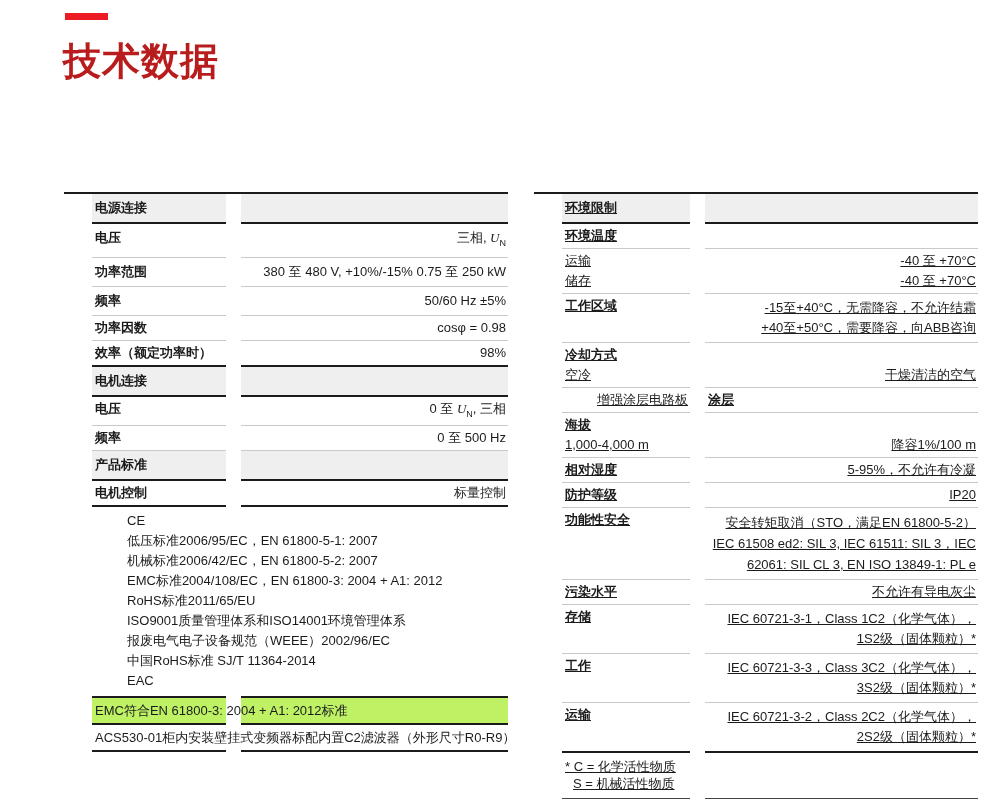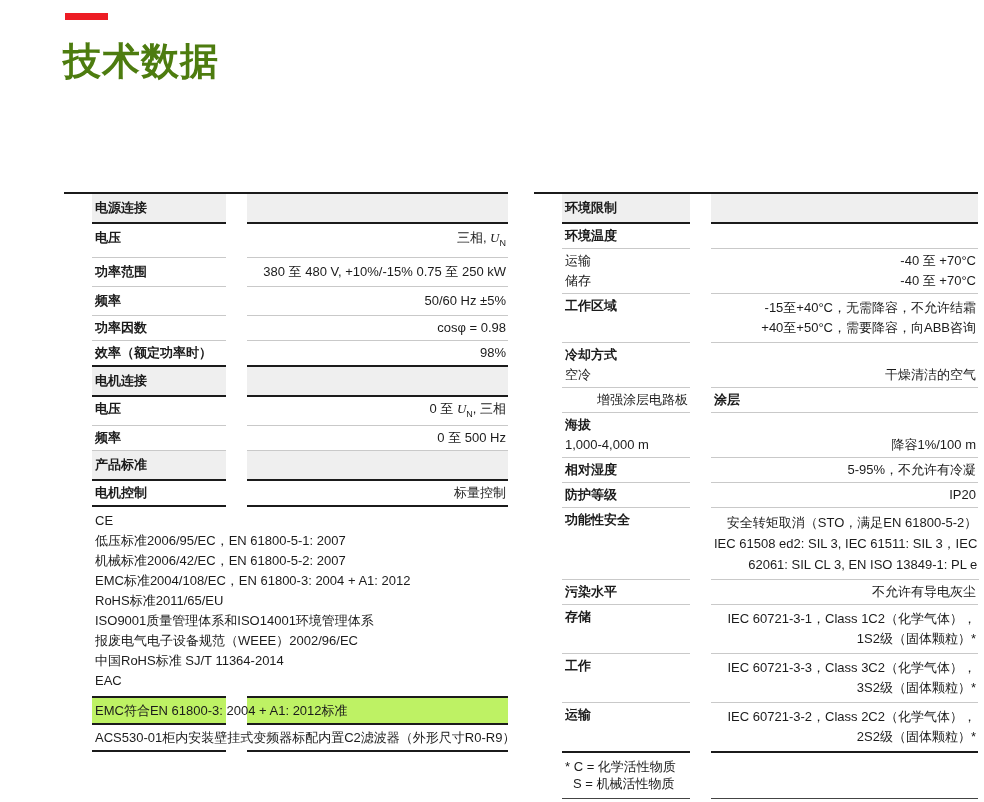--- a/index.html
+++ b/index.html
@@ -1,49 +1,49 @@
 <!DOCTYPE html>
 <html><head>
 <meta charset="utf-8">
 <style>
   html,body { margin:0; padding:0; background:#ffffff; }
   body { font-family:"Liberation Sans","DejaVu Sans",sans-serif; color:#1b1b1b; }
   .page { position:relative; width:984px; height:802px; background:#fff; overflow:hidden; }
 
   .red-dash { position:absolute; left:65px; top:13px; width:43px; height:7px; background:#ed1c24; }
   .title { position:absolute; left:63px; top:36px; margin:0; font-size:38px; font-weight:bold;
-           letter-spacing:1px; color:#4d7c0f; }
+           letter-spacing:1px; color:#b91c1c; }
 
   .tables { position:absolute; left:64px; top:192px; display:flex; gap:26px; align-items:flex-start; }
 
   .dtable { border-top:2px solid #1b1b1b; font-size:13px; line-height:16px; }
-  .row { display:grid; column-gap:21px;padding-left:28px; }
+  .row { display:grid; column-gap:15px;padding-left:28px; }
   .tbl-left  .row { grid-template-columns:134px 1fr; width:416px; }
-  .tbl-right .row { grid-template-columns:128px 1fr; width:416px; }
+  .tbl-right .row { grid-template-columns:128px 1fr; width:416px;text-decoration:underline; }
 
   .cell { border-bottom:1px solid #c9c9c9; padding:4px 2px 4px 3px; min-height:0; }
   .lbl  { font-weight:bold; }
   .val  { white-space:nowrap;text-align:right; }
 
   .row.header .cell { background:#efefef; border-bottom:2px solid #1b1b1b;
                       padding:6px 2px 6px 3px; font-weight:bold; }
   .row.thickb .cell { border-bottom:2px solid #1b1b1b; }
   .row.tall   .cell { padding-top:6px; padding-bottom:6px; }
 
   .row.grp1   .cell { border-bottom:none; padding-top:4px; padding-bottom:2px; }
   .row.grp2   .cell { border-bottom:none; padding-top:2px; padding-bottom:2px; }
   .row.grpend .cell { padding-top:2px; padding-bottom:4px; }
 
   .usym { font-style:italic; font-family:"Liberation Serif","DejaVu Serif",serif; }
   .usub { font-size:9px; }
 
   .span1 { position:relative; z-index:1; white-space:nowrap; overflow:visible; }
 
   .stdblock .cell { border-bottom:2px solid #1b1b1b; padding-top:4px; padding-bottom:5px; }
-  .stdline { line-height:20px; white-space:nowrap; }
+  .stdline { line-height:20px; white-space:nowrap;margin-left:32px; }
 
   .note .cell { padding:5px 2px 4px 3px; border-bottom:2px solid #1b1b1b; }
   .note.gray .cell { background:#bef264; }
 
   .ml { line-height:20px; }
   .ml div { white-space:nowrap; }
   .ml3 { line-height:21px; }
 
   .footnote .cell { border-bottom:1px solid #444444; padding:5px 2px 6px 3px; }
   .fnline { line-height:17px; white-space:nowrap; }

